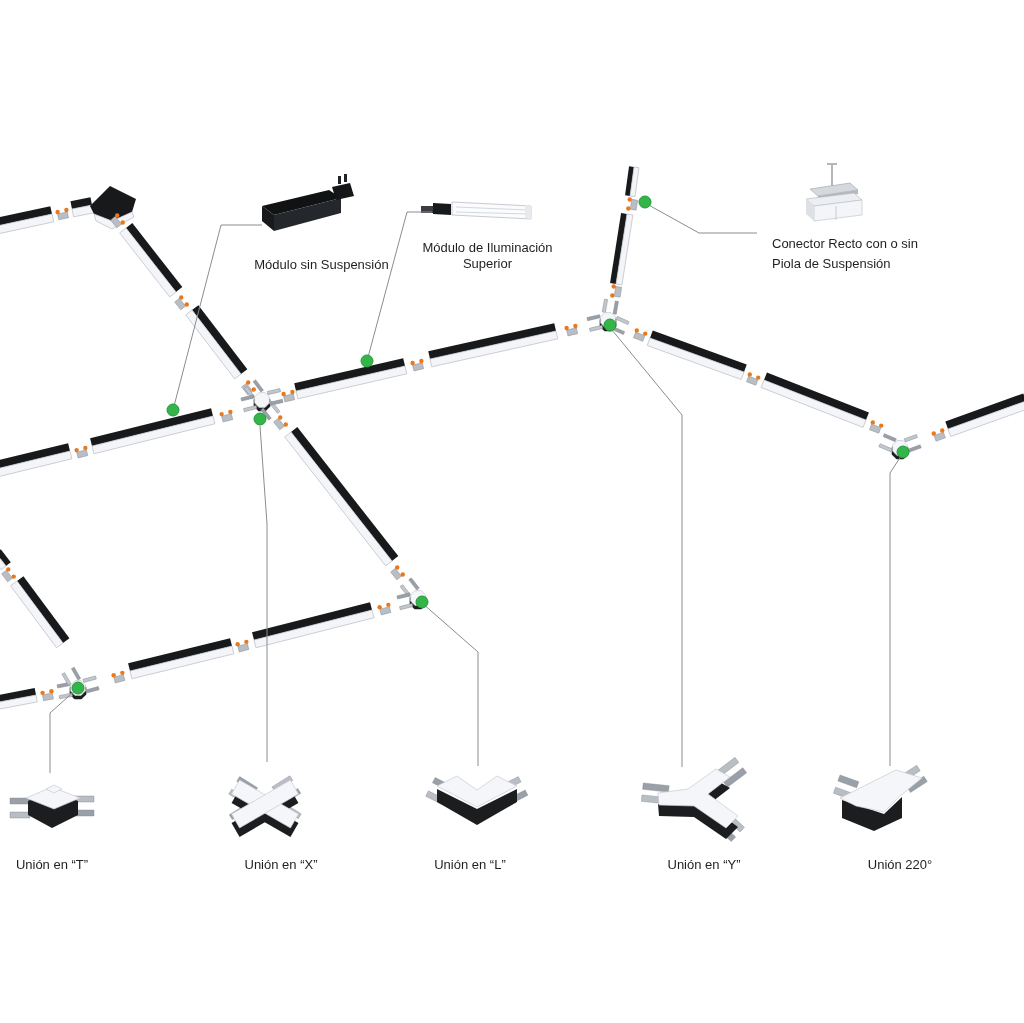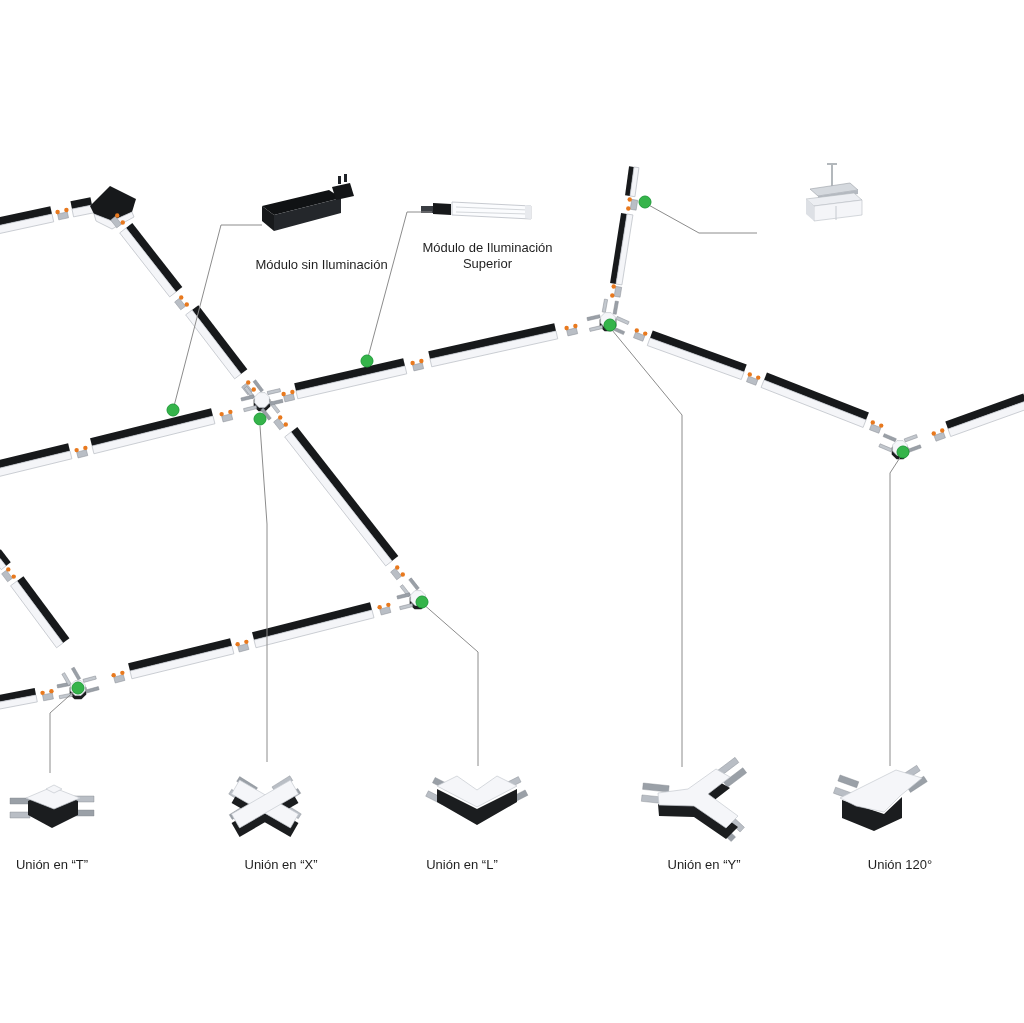--- a/index.html
+++ b/index.html
@@ -257,26 +257,30 @@
       <g>
         <polygon points="852.2000011560727,800.0083007188975 833.4061487403546,793.1678978523842 835.5950776576389,787.1538650793543 854.388930073357,793.9942679458677" fill="#b9bec5" stroke="#7e838a" stroke-width="0.4"></polygon>
         <polygon points="856.6462630193064,787.7922966486807 837.8524106035883,780.9518937821673 840.0413395208726,774.9378610091375 858.8351919365907,781.7782638756509" fill="#9aa0a7" stroke="#7e838a" stroke-width="0.4"></polygon>
         <polygon points="899.9274577453186,776.1956672265359 916.7008691042271,765.3028865262354 920.1865589283232,770.6703781610861 903.4131475694147,781.5631588613866" fill="#b9bec5" stroke="#7e838a" stroke-width="0.4"></polygon>
         <polygon points="907.007765200514,787.0983846098264 923.7811765594224,776.205603909526 927.2668663835186,781.5730955443767 910.4934550246102,792.4658762446771" fill="#9aa0a7" stroke="#7e838a" stroke-width="0.4"></polygon>
         <polygon points="842,800 884,814 902,797 902,818 874,831 842,818" fill="#1b1d1f"></polygon>
         <polygon points="840,798 868,784 896,770 922,778 900,796 884,812 856,806" fill="#f5f6f9" stroke="#c6cad0" stroke-width="0.7"></polygon>
       </g>
     </svg>
 
-  <div class="lbl center" style="left:239px;top:257px;width:165px">Módulo sin Iluminación</div>
+  <div class="lbl center" style="left:239px;top:257px;width:165px">Módulo sin Suspensión</div>
 
   <div class="lbl center" style="left:410px;top:240px;width:155px">
     <div>Módulo de Iluminación</div>
     <div>Superior</div>
   </div>
 
+  <div class="lbl lh20" style="left:772px;top:234px;width:200px">
+    <div>Conector Recto con o sin</div>
+    <div>Piola de Suspensión</div>
+  </div>
 
   <div class="lbl center" style="left:-18px;top:857px;width:140px">Unión en “T”</div>
   <div class="lbl center" style="left:211px;top:857px;width:140px">Unión en “X”</div>
-  <div class="lbl center" style="left:392px;top:857px;width:140px">Unión en “L”</div>
+  <div class="lbl center" style="left:400px;top:857px;width:140px">Unión en “L”</div>
   <div class="lbl center" style="left:634px;top:857px;width:140px">Unión en “Y”</div>
-  <div class="lbl center" style="left:830px;top:857px;width:140px">Unión 120°</div>
+  <div class="lbl center" style="left:830px;top:857px;width:140px">Unión 220°</div>
 </div>
 
 </body></html>

